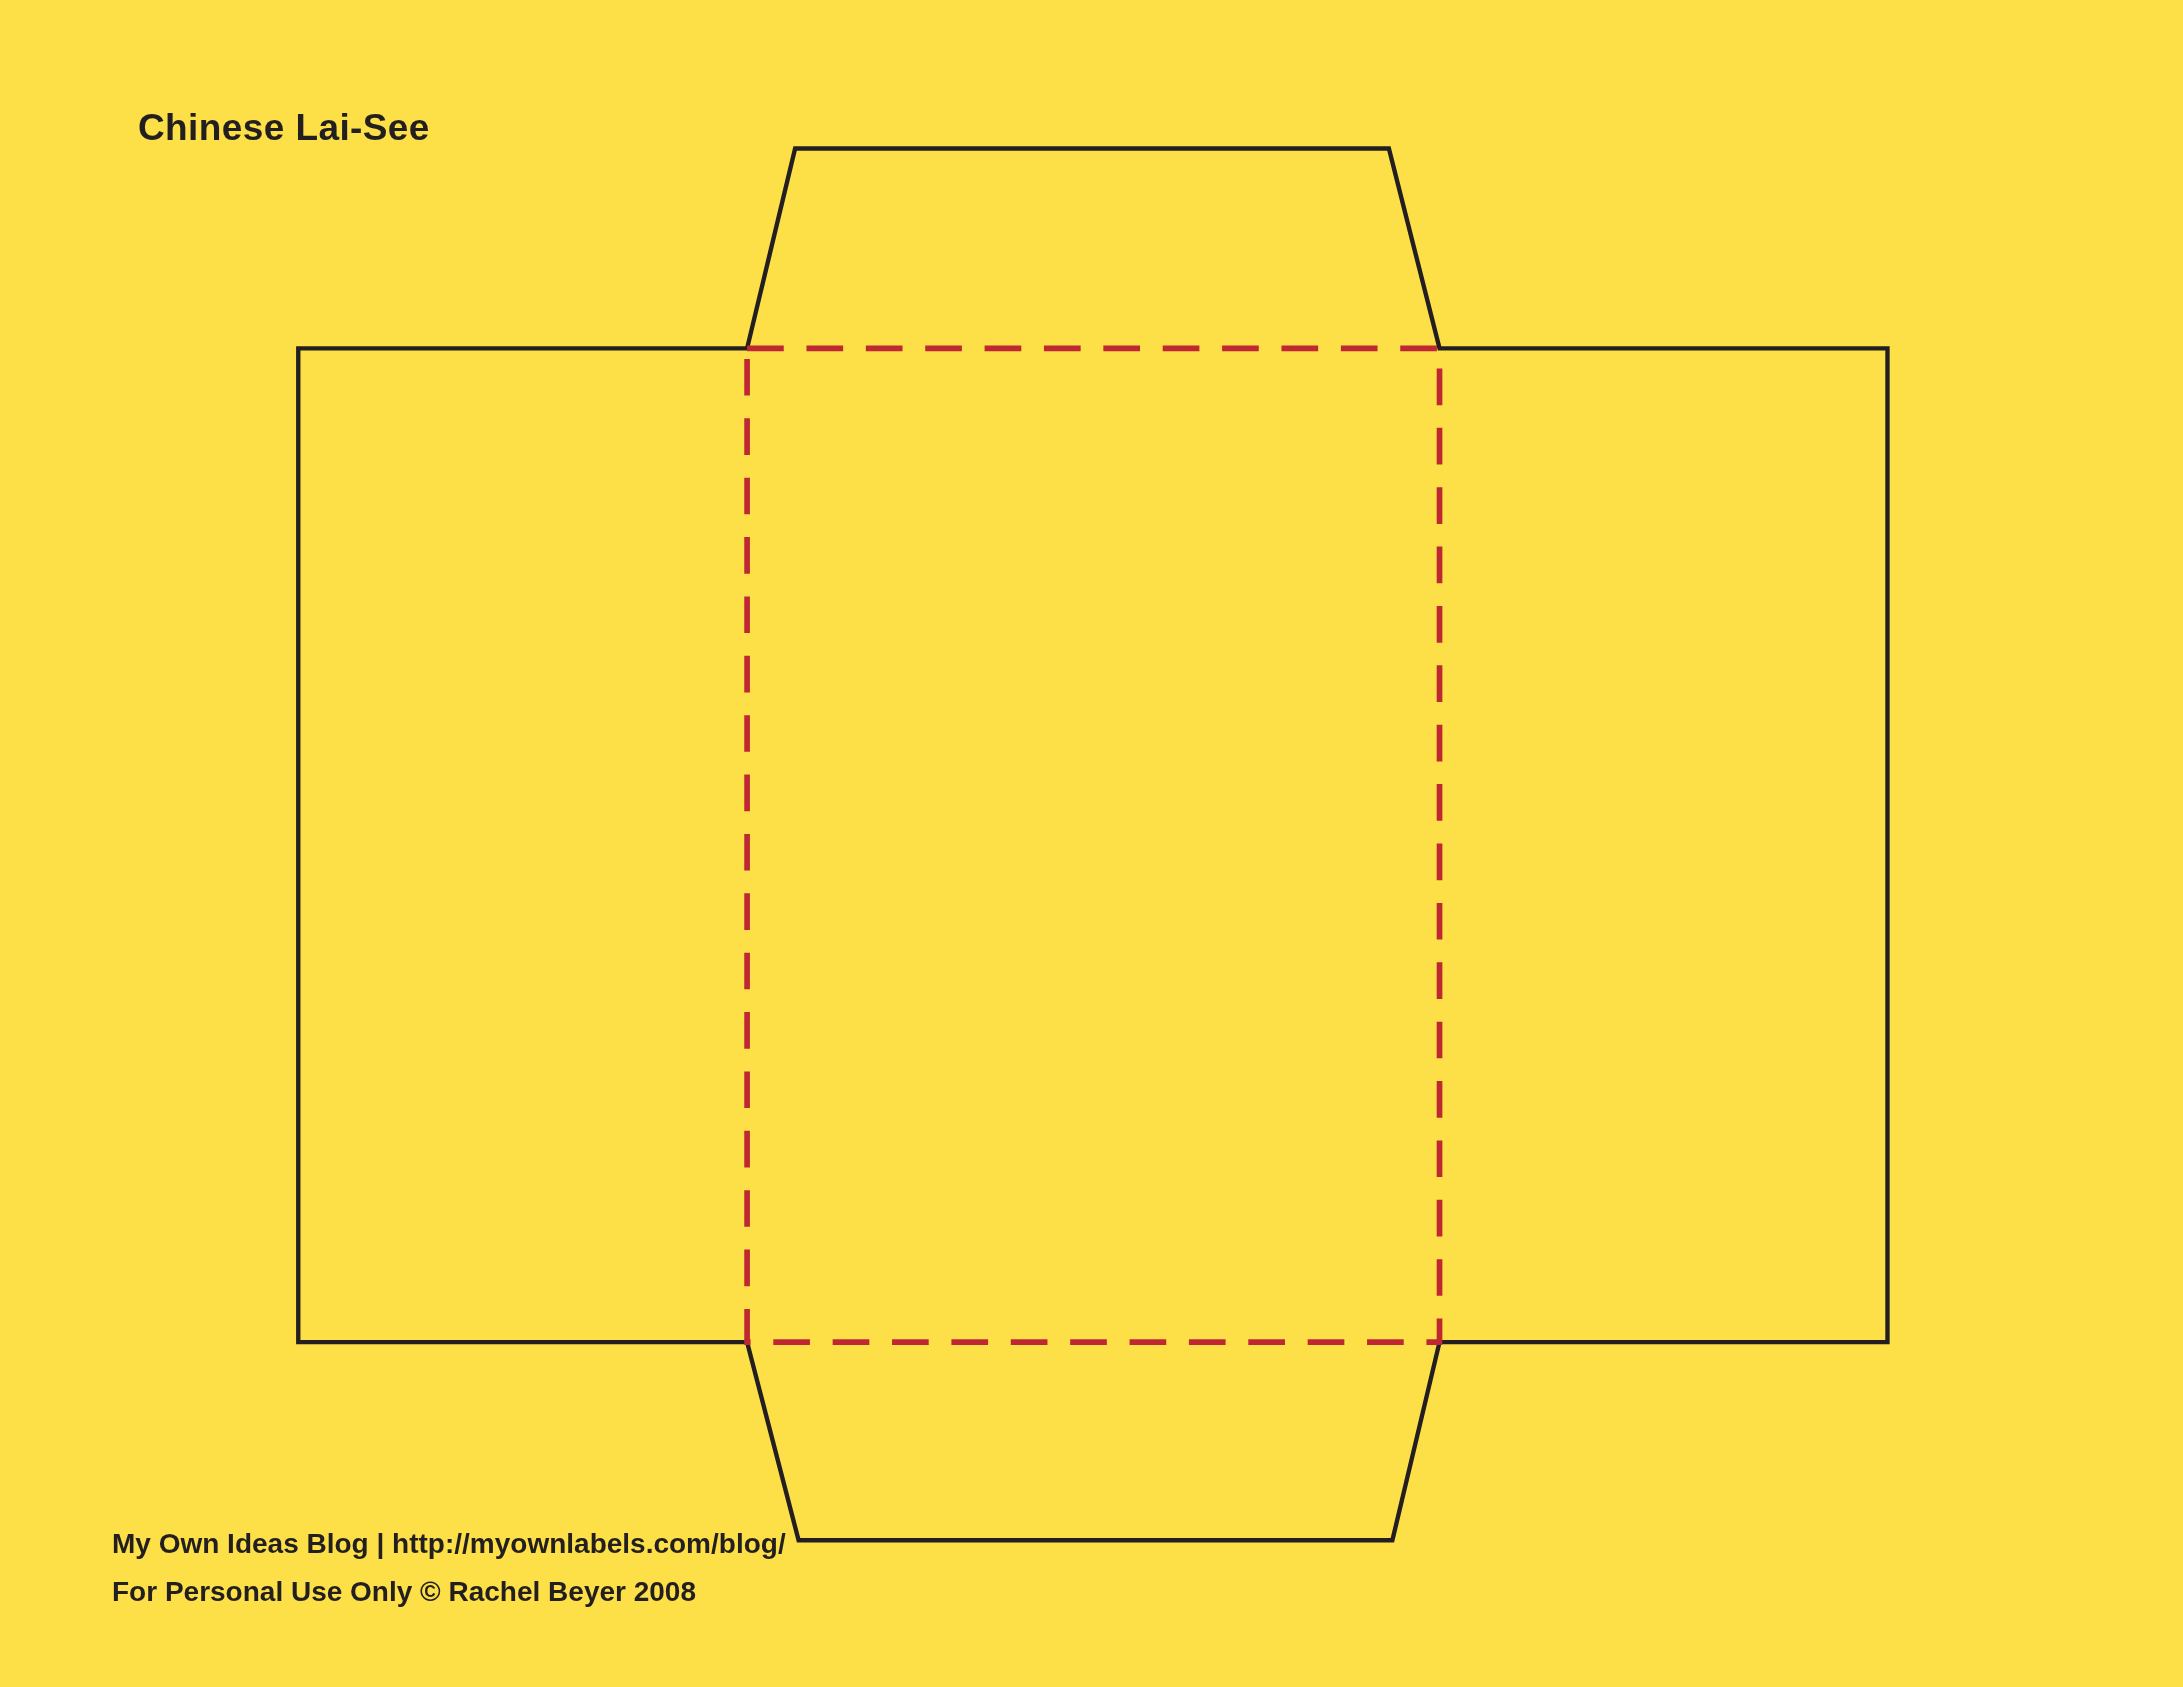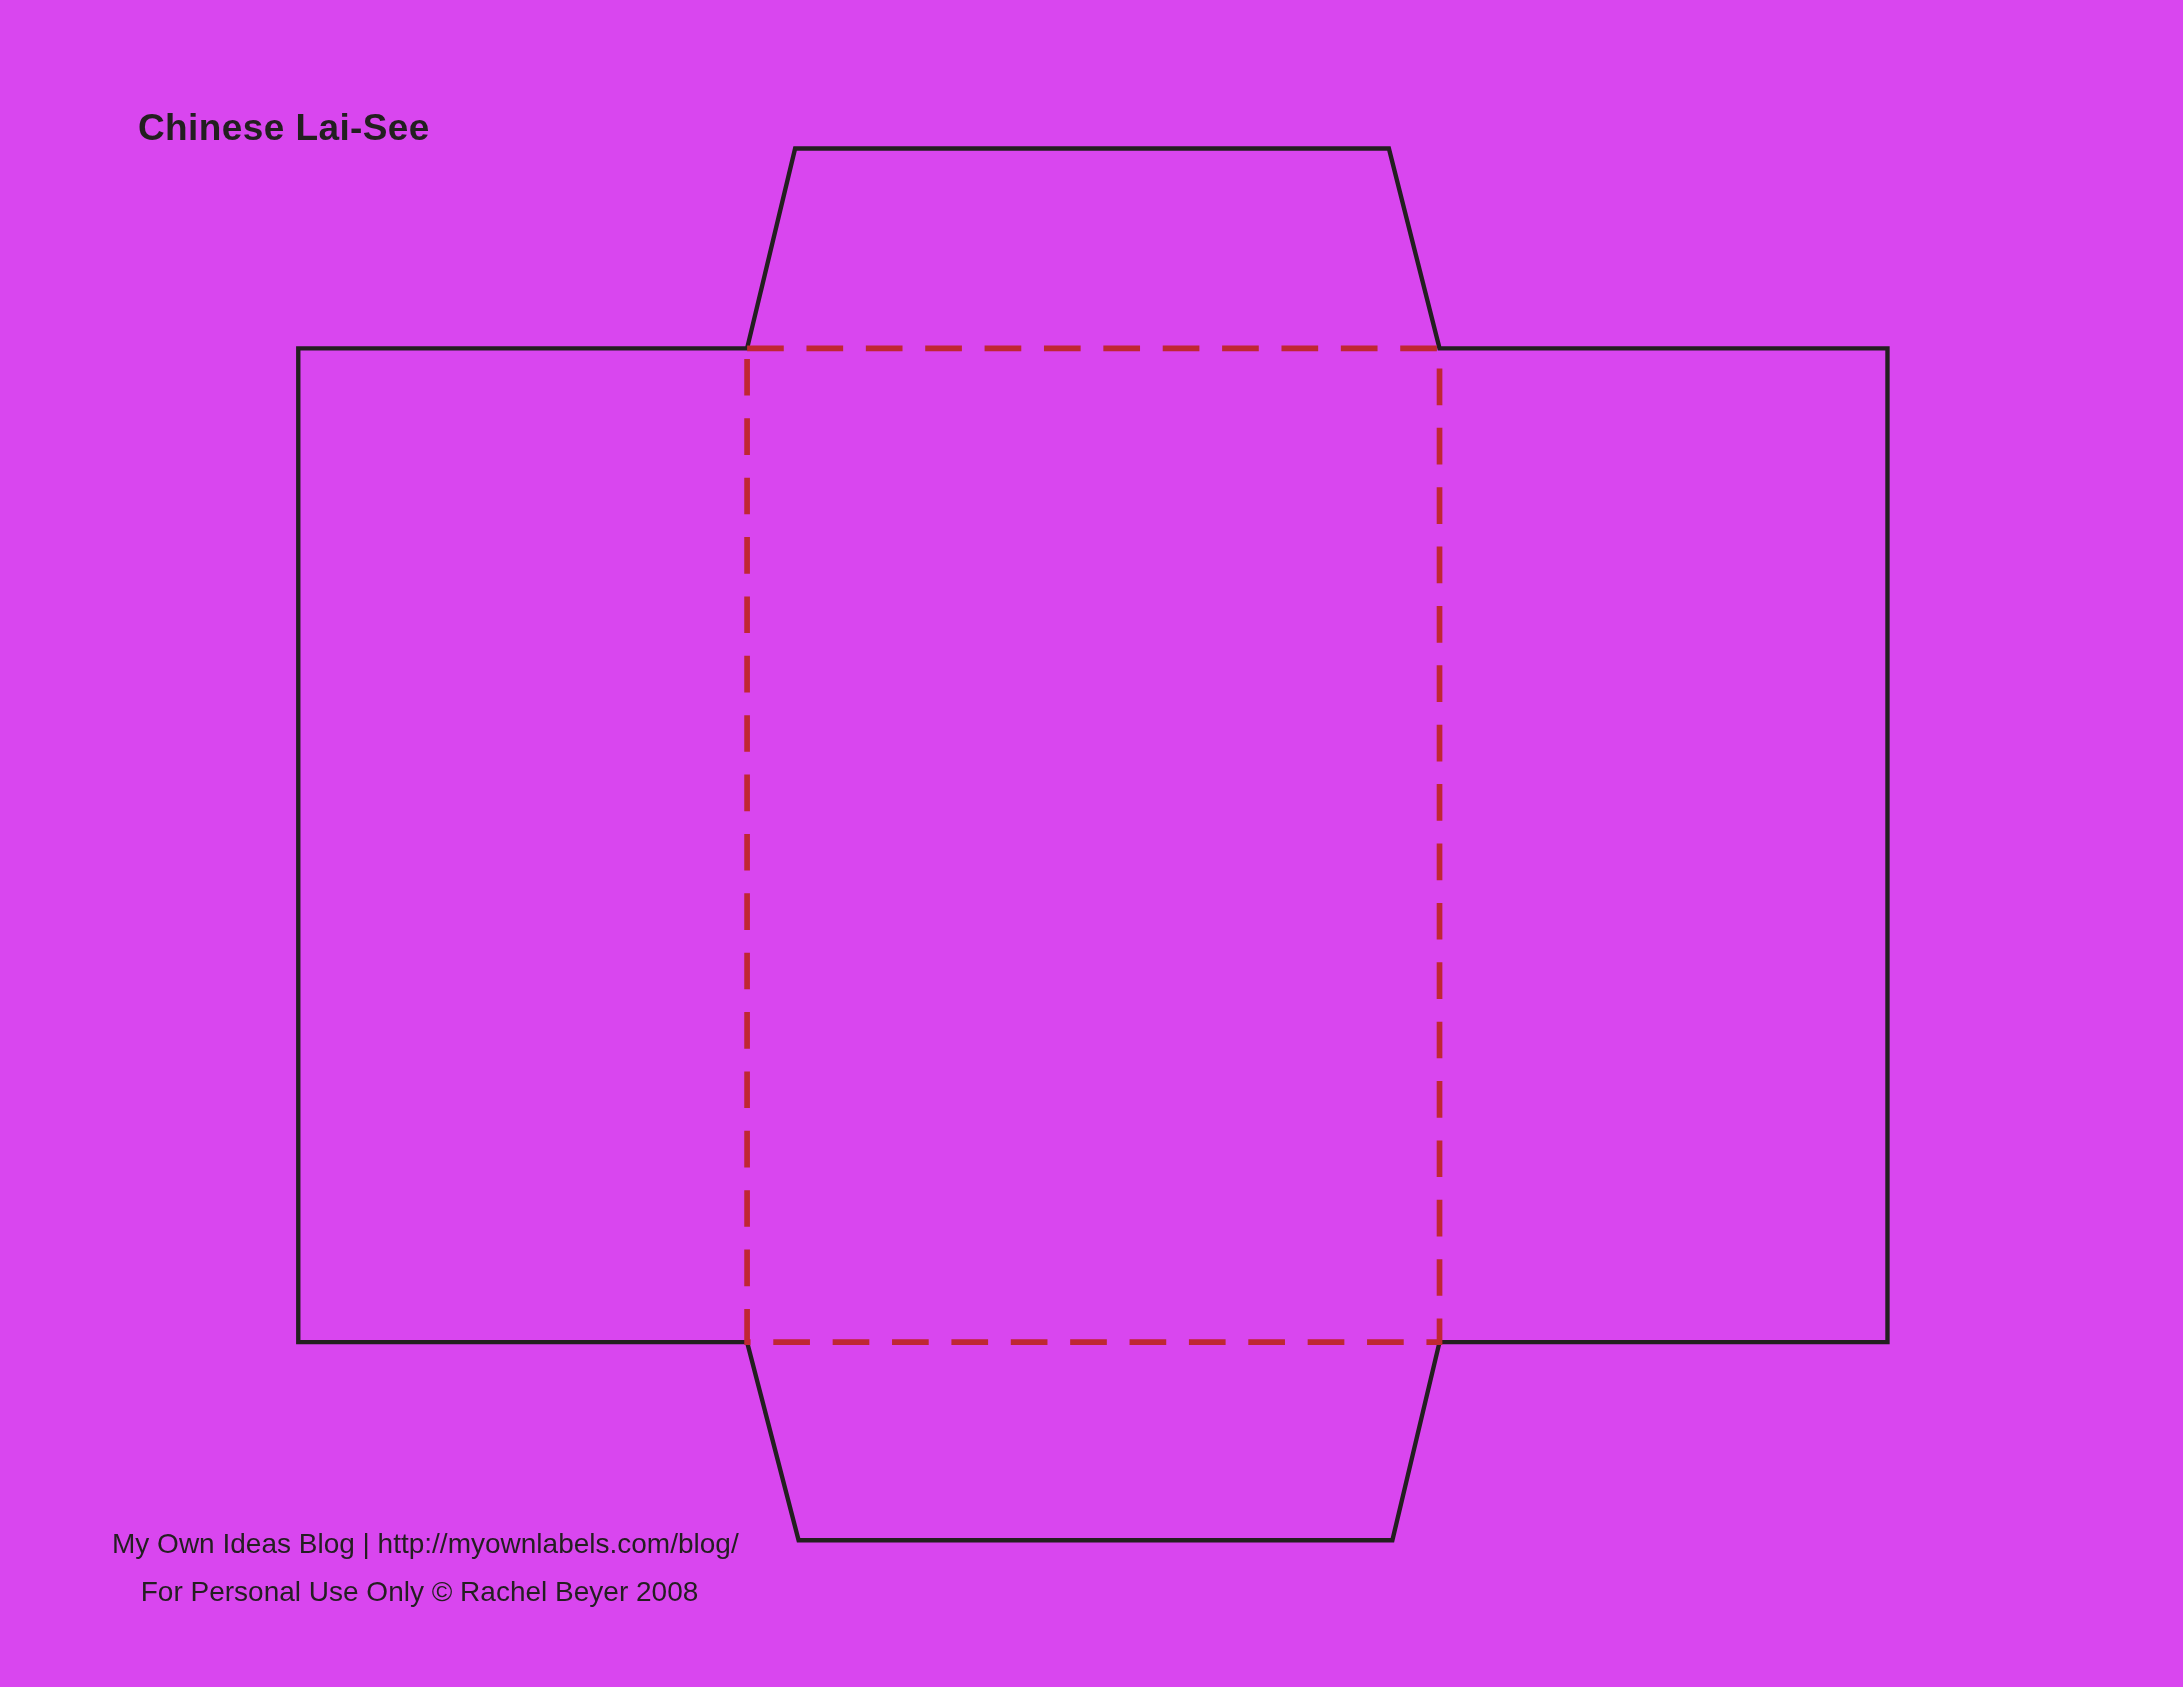--- a/index.html
+++ b/index.html
@@ -7,21 +7,21 @@
     width: 2184px;
     height: 1687px;
     background: #ffffff;
     font-family: "Liberation Sans", sans-serif;
     overflow: hidden;
   }
   .page {
     position: relative;
     width: 2184px;
     height: 1687px;
-    background: #d946ef;
+    background: #fde047;
   }
   .doc-title {
     position: absolute;
     left: 138px;
     top: 103px;
     color: #231f20;
     font-weight: 700;
     font-size: 37px;
     line-height: 50px;
     letter-spacing: 0.4px;
@@ -32,25 +32,25 @@
     left: 0;
     top: 0;
     width: 2184px;
     height: 1687px;
   }
   .doc-footer {
     position: absolute;
     left: 112px;
     top: 1520px;
     width: 615px;
-    text-align: center;
+    text-align: left;
     color: #231f20;
     font-size: 28px;
     line-height: 48px;
-    font-weight: 400;
+    font-weight: 700;
   }
   .doc-footer .footer-line { display: block; white-space: nowrap; }
 </style>
 </head>
 <body>
 
 <div class="page">
 
   <div class="doc-title">
     <span class="title-line">Chinese Lai-See</span>

